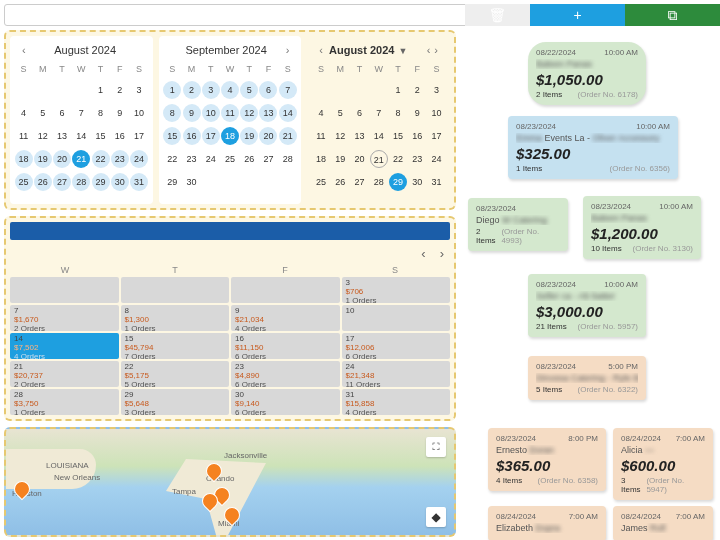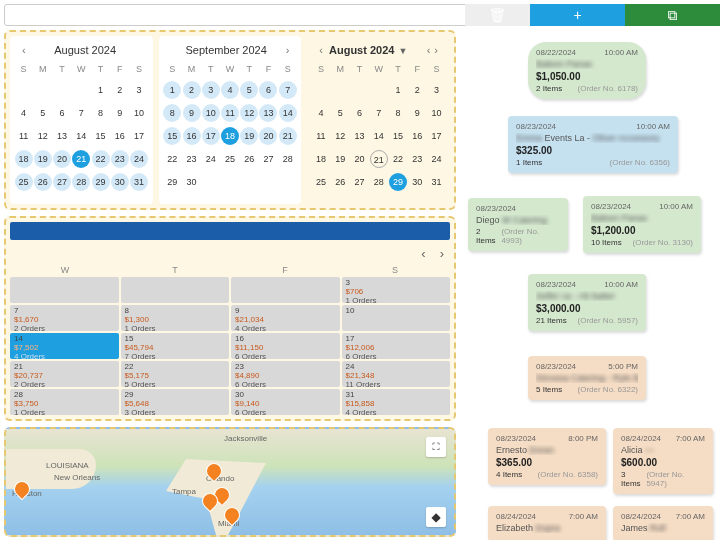--- a/index.html
+++ b/index.html
@@ -56,21 +56,21 @@
 .map .lbl { position:absolute; font-size:8px; color:#666; }
 
 .cards { position:relative; height:100%; }
 .card { position:absolute; border-radius:4px; padding:6px 8px; box-shadow:1px 2px 3px rgba(0,0,0,0.15); font-size:9px; width:118px; }
 .card.green { background:#d4e8ce; }
 .card.blue { background:#c5e1f0; }
 .card.orange { background:#f5dcc4; }
 .card .row1 { display:flex; justify-content:space-between; color:#666; font-size:8px; margin-bottom:2px; }
 .card .name { color:#555; font-size:9px; margin-bottom:2px; white-space:nowrap; overflow:hidden; }
 .card .name .blur { filter:blur(2px); display:inline-block; }
-.card .price { font-size:10px; font-weight:600; color:#222; margin-bottom:2px; }
+.card .price { font-size:15px; font-weight:600; color:#222; margin-bottom:2px;font-style:italic; }
 .card .row2 { display:flex; justify-content:space-between; font-size:8px; }
 .card .row2 .items { color:#333; }
 .card .row2 .ord { color:#999; }
 </style>
 </head>
 <body>
 
 <div class="topbar">
     <span class="arrow">▼</span>
   </div>
@@ -285,21 +285,21 @@
           </div>
         </div>
 </div>
 
 <div class="map">
   <div class="land l1"></div>
   <div class="fl"></div>
   <span class="lbl" style="left:40px;top:32px">LOUISIANA</span>
   <span class="lbl" style="left:48px;top:44px">New Orleans</span>
   <span class="lbl" style="left:6px;top:60px">Houston</span>
-  <span class="lbl" style="left:218px;top:5px">Jacksonville</span>
+  <span class="lbl" style="left:218px;top:22px">Jacksonville</span>
   <span class="lbl" style="left:200px;top:45px">Orlando</span>
   <span class="lbl" style="left:166px;top:58px">Tampa</span>
   <span class="lbl" style="left:212px;top:90px">Miami</span>
   <div class="pin" style="left:8px;top:52px"></div>
   <div class="pin" style="left:200px;top:34px"></div>
   <div class="pin" style="left:208px;top:58px"></div>
   <div class="pin" style="left:196px;top:64px"></div>
   <div class="pin" style="left:218px;top:78px"></div>
   <div class="ctrl">⛶</div>
   <div class="peg">◆</div>

